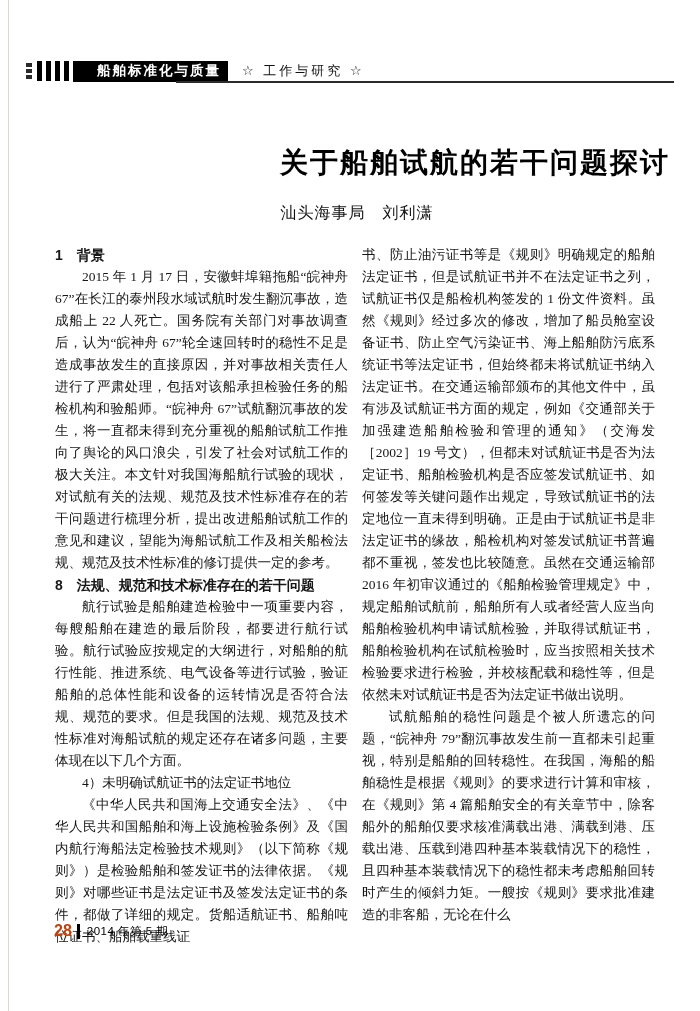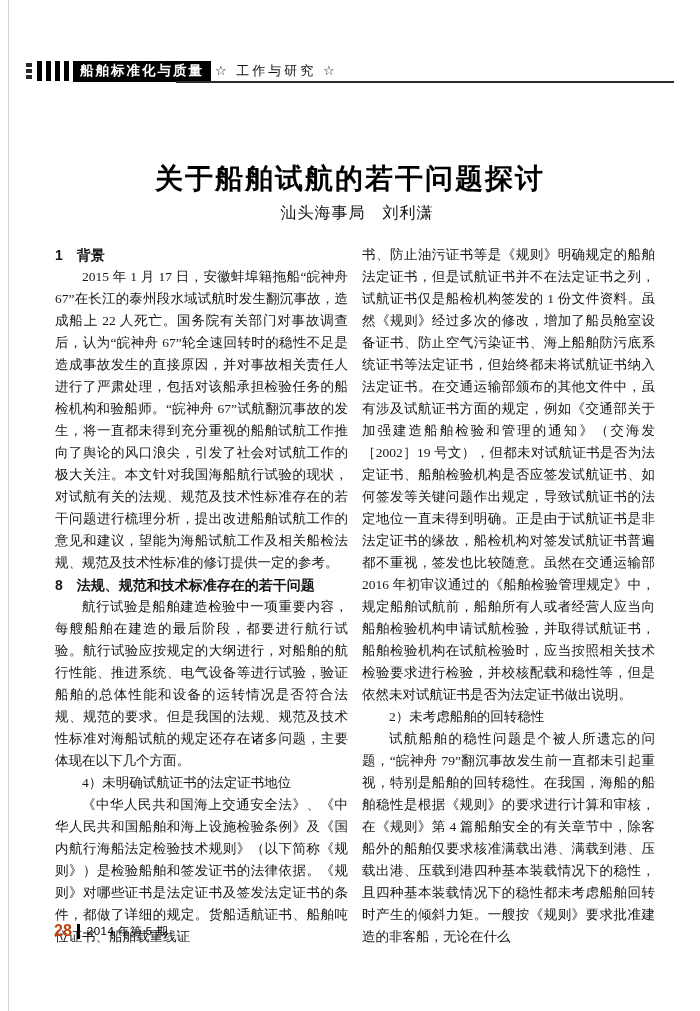--- a/index.html
+++ b/index.html
@@ -14,33 +14,33 @@
   
   .header{position:absolute;left:26px;top:59px;right:26px;height:24px;display:flex;align-items:center;}
   .spine-mark{display:flex;flex-direction:column;gap:2px;margin-right:5px;}
   .spine-mark i{display:block;width:6px;height:4px;background:#2a2a2a;}
   .bars{display:flex;gap:4px;margin-right:4px;}
   .bars i{display:block;width:5px;height:20px;background:#000;}
   .badge{
     background:#000;color:#fff;
     font-family:"Liberation Sans","DejaVu Sans",sans-serif;
     font-size:13.5px;font-weight:bold;letter-spacing:2px;
-    padding:2px 7px 3px 7px;line-height:16px;white-space:nowrap;
+    padding:2px 7px 3px 24px;line-height:16px;white-space:nowrap;
   }
   .section-label{
-    margin-left:4px;font-family:"Liberation Sans","DejaVu Sans",sans-serif;
+    margin-left:14px;font-family:"Liberation Sans","DejaVu Sans",sans-serif;
     font-size:13px;letter-spacing:3px;white-space:nowrap;color:#111;
   }
   .header-rule{position:absolute;left:176px;right:26px;top:81px;height:2px;background:#2b2b2b;}
 
   
   .title{
-    position:absolute;top:144px;left:30px;right:30px;text-align:center;
+    position:absolute;top:144px;left:30px;right:30px;text-align:right;
     font-family:"Liberation Sans","DejaVu Sans",sans-serif;
-    font-size:28px;font-weight:bold;letter-spacing:2px;color:#000;margin-top:16px;
+    font-size:28px;font-weight:bold;letter-spacing:2px;color:#000;
   }
   .byline{
     position:absolute;top:203px;left:44px;right:30px;text-align:center;
     font-size:16px;letter-spacing:1px;color:#111;
   }
 
   
   .columns{position:absolute;top:244px;left:55px;width:600px;display:flex;gap:14px;}
   .col{flex:1 1 0;min-width:0;}
   .blk{font-size:13.5px;line-height:22px;text-align:justify;margin:0;color:#161616;}
@@ -94,21 +94,20 @@
     <div class="col">
         <div class="blk heading">1　背景</div>
         <div class="blk para">2015 年 1 月 17 日，安徽蚌埠籍拖船“皖神舟67”在长江的泰州段水域试航时发生翻沉事故，造成船上 22 人死亡。国务院有关部门对事故调查后，认为“皖神舟 67”轮全速回转时的稳性不足是造成事故发生的直接原因，并对事故相关责任人进行了严肃处理，包括对该船承担检验任务的船检机构和验船师。“皖神舟 67”试航翻沉事故的发生，将一直都未得到充分重视的船舶试航工作推向了舆论的风口浪尖，引发了社会对试航工作的极大关注。本文针对我国海船航行试验的现状，对试航有关的法规、规范及技术性标准存在的若干问题进行梳理分析，提出改进船舶试航工作的意见和建议，望能为海船试航工作及相关船检法规、规范及技术性标准的修订提供一定的参考。</div>
         <div class="blk heading">8　法规、规范和技术标准存在的若干问题</div>
         <div class="blk para">航行试验是船舶建造检验中一项重要内容，每艘船舶在建造的最后阶段，都要进行航行试验。航行试验应按规定的大纲进行，对船舶的航行性能、推进系统、电气设备等进行试验，验证船舶的总体性能和设备的运转情况是否符合法规、规范的要求。但是我国的法规、规范及技术性标准对海船试航的规定还存在诸多问题，主要体现在以下几个方面。</div>
         <div class="blk sub">4）未明确试航证书的法定证书地位</div>
         <div class="blk para">《中华人民共和国海上交通安全法》、《中华人民共和国船舶和海上设施检验条例》及《国内航行海船法定检验技术规则》（以下简称《规则》）是检验船舶和签发证书的法律依据。《规则》对哪些证书是法定证书及签发法定证书的条件，都做了详细的规定。货船适航证书、船舶吨位证书、船舶载重线证</div>
       </div>
     <div class="col">
         <div class="blk cont">书、防止油污证书等是《规则》明确规定的船舶法定证书，但是试航证书并不在法定证书之列，试航证书仅是船检机构签发的 1 份文件资料。虽然《规则》经过多次的修改，增加了船员舱室设备证书、防止空气污染证书、海上船舶防污底系统证书等法定证书，但始终都未将试航证书纳入法定证书。在交通运输部颁布的其他文件中，虽有涉及试航证书方面的规定，例如《交通部关于加强建造船舶检验和管理的通知》（交海发［2002］19 号文），但都未对试航证书是否为法定证书、船舶检验机构是否应签发试航证书、如何签发等关键问题作出规定，导致试航证书的法定地位一直未得到明确。正是由于试航证书是非法定证书的缘故，船检机构对签发试航证书普遍都不重视，签发也比较随意。虽然在交通运输部 2016 年初审议通过的《船舶检验管理规定》中，规定船舶试航前，船舶所有人或者经营人应当向船舶检验机构申请试航检验，并取得试航证书，船舶检验机构在试航检验时，应当按照相关技术检验要求进行检验，并校核配载和稳性等，但是依然未对试航证书是否为法定证书做出说明。</div>
-        <div class="blk sub">2）未考虑船舶的回转稳性</div>
         <div class="blk para">试航船舶的稳性问题是个被人所遗忘的问题，“皖神舟 79”翻沉事故发生前一直都未引起重视，特别是船舶的回转稳性。在我国，海船的船舶稳性是根据《规则》的要求进行计算和审核，在《规则》第 4 篇船舶安全的有关章节中，除客船外的船舶仅要求核准满载出港、满载到港、压载出港、压载到港四种基本装载情况下的稳性，且四种基本装载情况下的稳性都未考虑船舶回转时产生的倾斜力矩。一艘按《规则》要求批准建造的非客船，无论在什么</div>
       </div>
   </div>
 
   <div class="footer">
     <span class="page-num">28</span>
     <span class="footer-sep"></span>
     <span class="issue">2014 年第 5 期</span>
   </div>
 </div>

